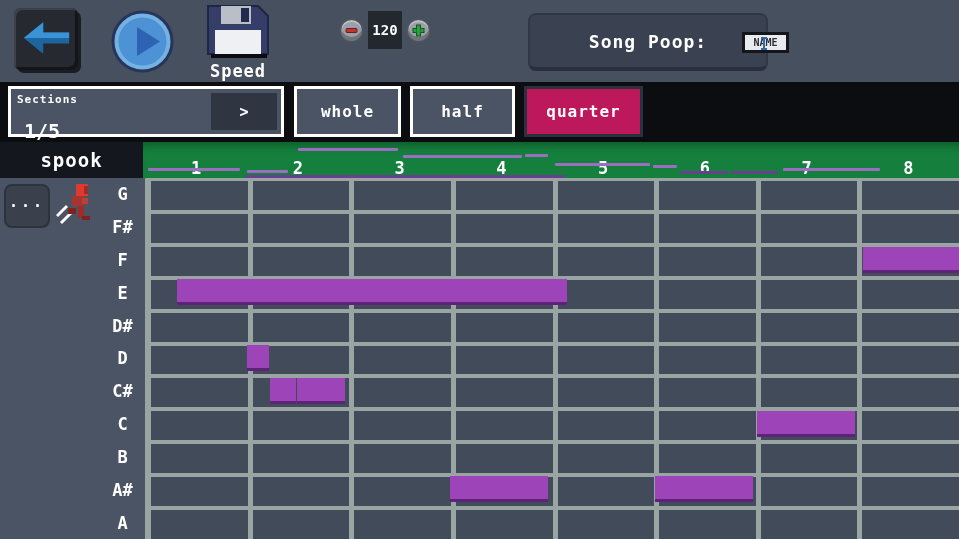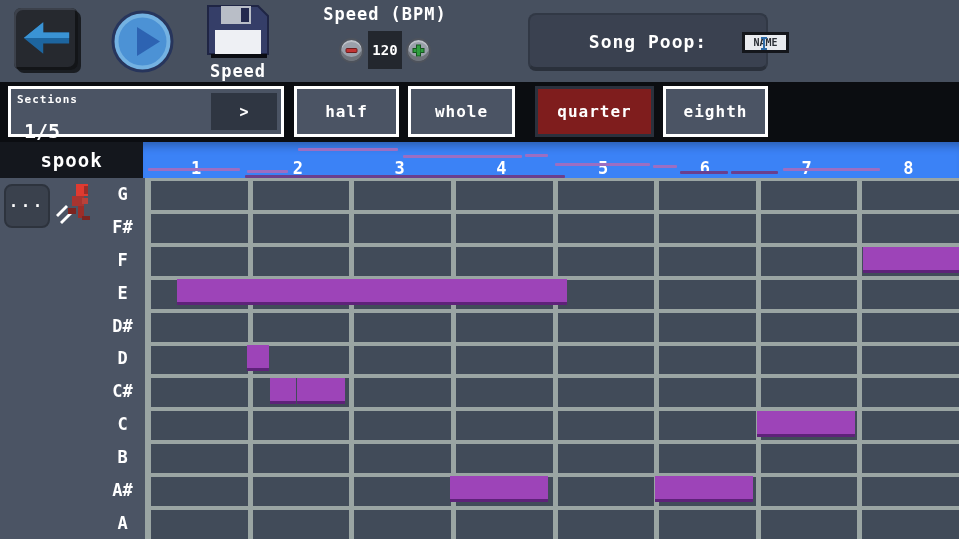--- a/index.html
+++ b/index.html
@@ -65,24 +65,24 @@
   .sections-next {
     position:absolute; right:4px; top:4px; bottom:4px; width:66px;
     background:#2f3642; border:none; color:#fff; cursor:pointer;
     font-family:inherit; font-weight:bold; font-size:15px;
   }
   .notelen { position:absolute; left:294px; top:4px; height:51px; display:flex; gap:9px; }
   .nl-btn {
     height:51px; background:#4b5464; border:3px solid #fff; color:#fff; cursor:pointer;
     font-family:inherit; font-weight:bold; font-size:16px; letter-spacing:1px; padding:0 6px;
   }
-  .nl-btn.selected { background:#7f1d1d; border-color:#2b313d;margin-left:11px; }
+  .nl-btn.selected { background:#be185d; border-color:#2b313d; }
 
   
-  .timeline { position:absolute; left:0; top:142px; width:100%; height:36px; background:#3b82f6; }
+  .timeline { position:absolute; left:0; top:142px; width:100%; height:36px; background:#15803d; }
   .spook-tab {
     position:absolute; left:0; top:0; width:143px; height:36px; background:#14171d;
     display:flex; align-items:center; justify-content:center; font-size:19px; letter-spacing:1px; cursor:pointer;
   }
   .minimap { position:absolute; left:143px; top:0; right:0; height:36px;
     box-shadow: inset 0 10px 8px -6px rgba(0,0,0,.28); }
   .tl-num { position:absolute; bottom:0px; font-size:17px; transform:translateX(-50%); }
   .mm-seg { position:absolute; height:3px; border-radius:1px; }
   .mm-seg.light { background:#9c6ec2; }
   .mm-seg.dark  { background:#6a3f8e; }
@@ -136,21 +136,20 @@
         <polygon points="2,2 52,2 62,12 62,50 2,50" fill="#353e68" stroke="#1f2544" stroke-width="2"></polygon>
         <rect x="15" y="2" width="30" height="18" fill="#b9bec7"></rect>
         <rect x="35" y="4" width="8" height="14" fill="#23294e"></rect>
         <rect x="9" y="26" width="46" height="24" fill="#eef0f4"></rect>
         <rect x="5" y="50" width="56" height="4" fill="#0a0c12"></rect>
       </svg>
       <div class="export-label">Speed</div>
     </div>
 
     <div class="speed-group">
-      <div class="speed-label">Speed (BPM)</div>
       <div class="speed-controls">
         <button class="round-btn">
           <svg width="15" height="15" viewBox="0 0 15 15">
             <rect x="2" y="5.5" width="11" height="4" rx="1" fill="#c23434" stroke="#6e1d1d" stroke-width="1"></rect>
           </svg>
         </button>
         <div class="bpm-box">120</div>
         <button class="round-btn">
           <svg width="15" height="15" viewBox="0 0 15 15">
             <rect x="2" y="5.5" width="11" height="4" fill="#2f9e3f" stroke="#16551f" stroke-width="1"></rect>
@@ -173,24 +172,23 @@
     </button>
   </div>
 
   <div class="row2">
     <div class="sections-box">
       <div class="sections-label">Sections</div>
       <div class="sections-value">1/5</div>
       <button class="sections-next">&gt;</button>
     </div>
     <div class="notelen" id="notelen">
+        <button class="nl-btn" style="width: 107px;">whole</button>
         <button class="nl-btn" style="width: 105px;">half</button>
-        <button class="nl-btn" style="width: 107px;">whole</button>
         <button class="nl-btn selected" style="width: 119px;">quarter</button>
-        <button class="nl-btn" style="width: 105px;">eighth</button>
       </div>
   </div>
 
   <div class="timeline">
     <div class="spook-tab">spook</div>
     <div class="minimap" id="minimap">
         <div class="tl-num" style="left: 53px;">1</div>
         <div class="tl-num" style="left: 154.75px;">2</div>
         <div class="tl-num" style="left: 256.5px;">3</div>
         <div class="tl-num" style="left: 358.25px;">4</div>

